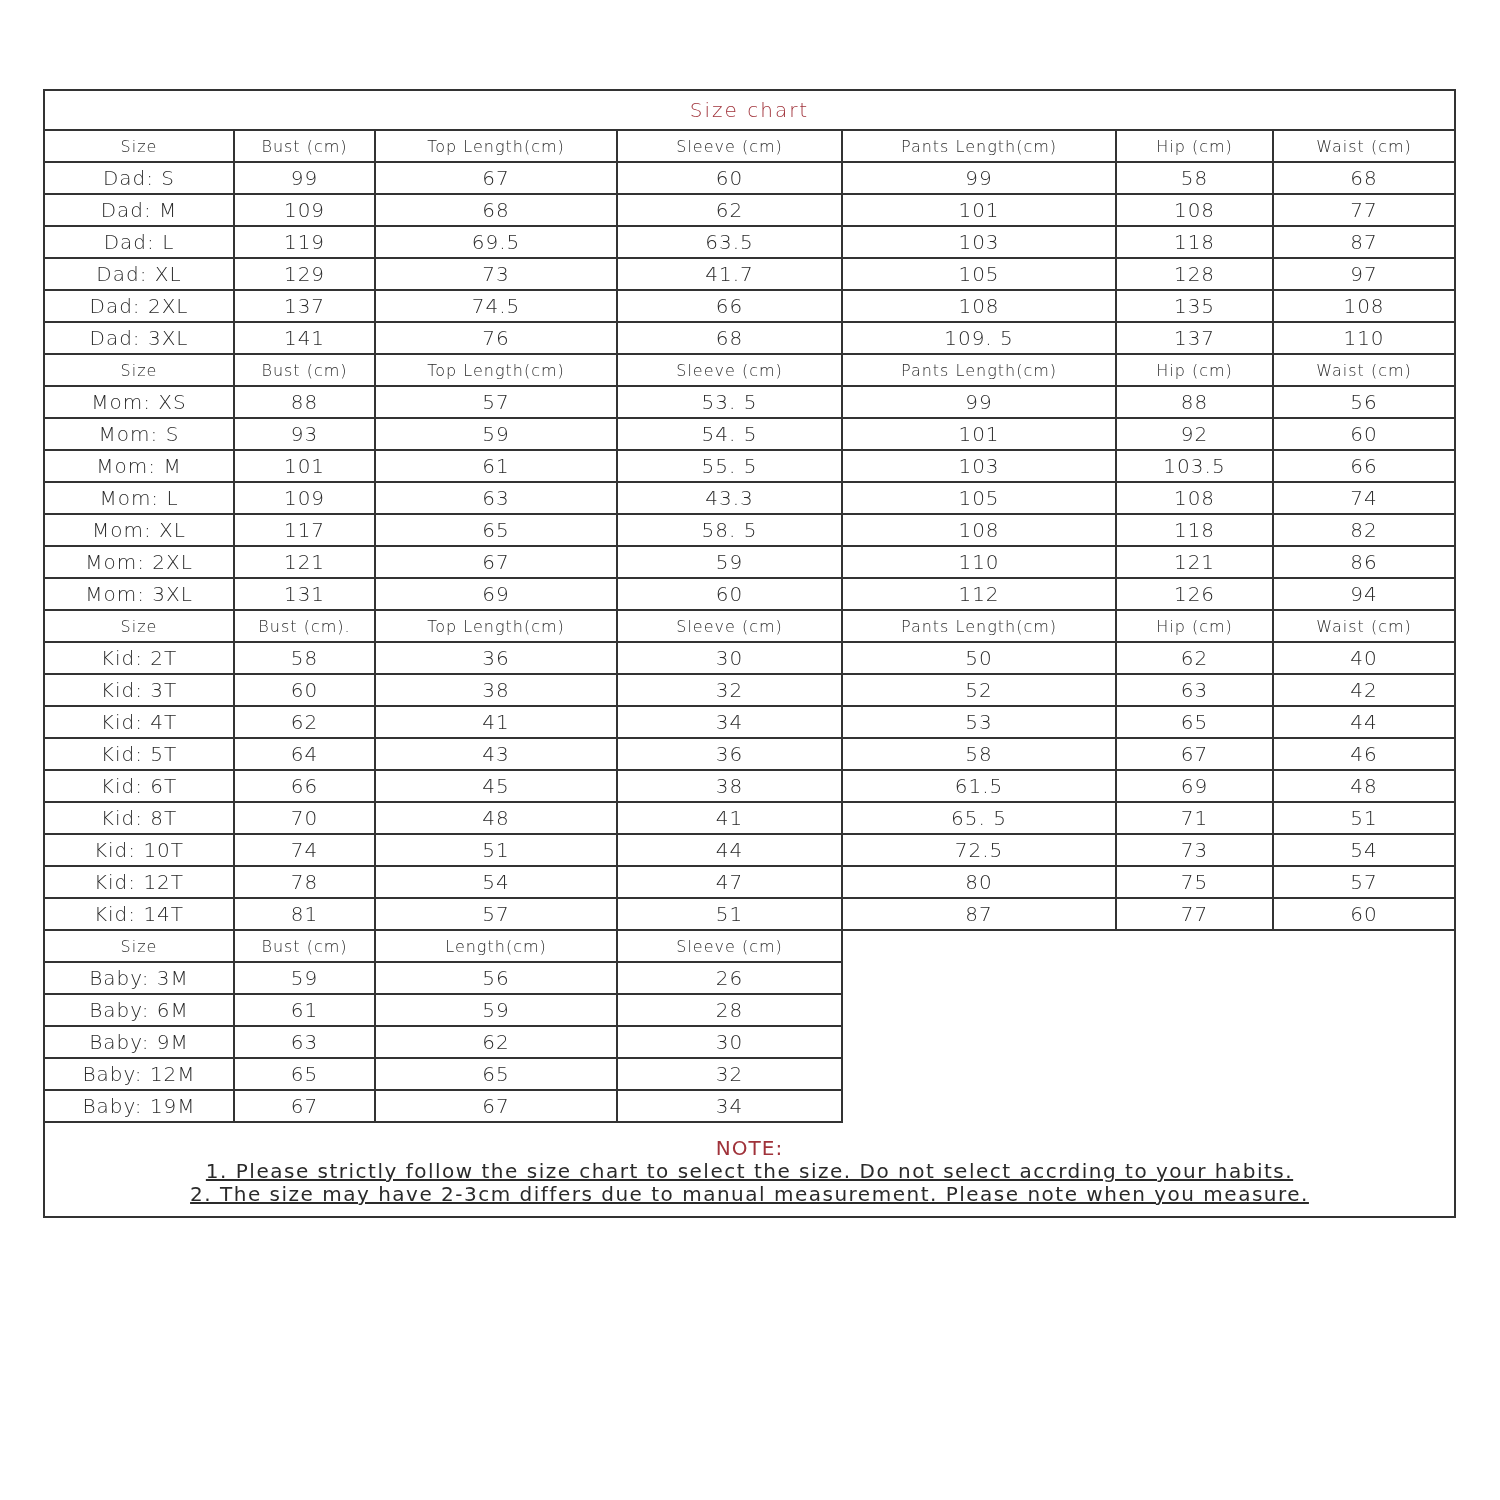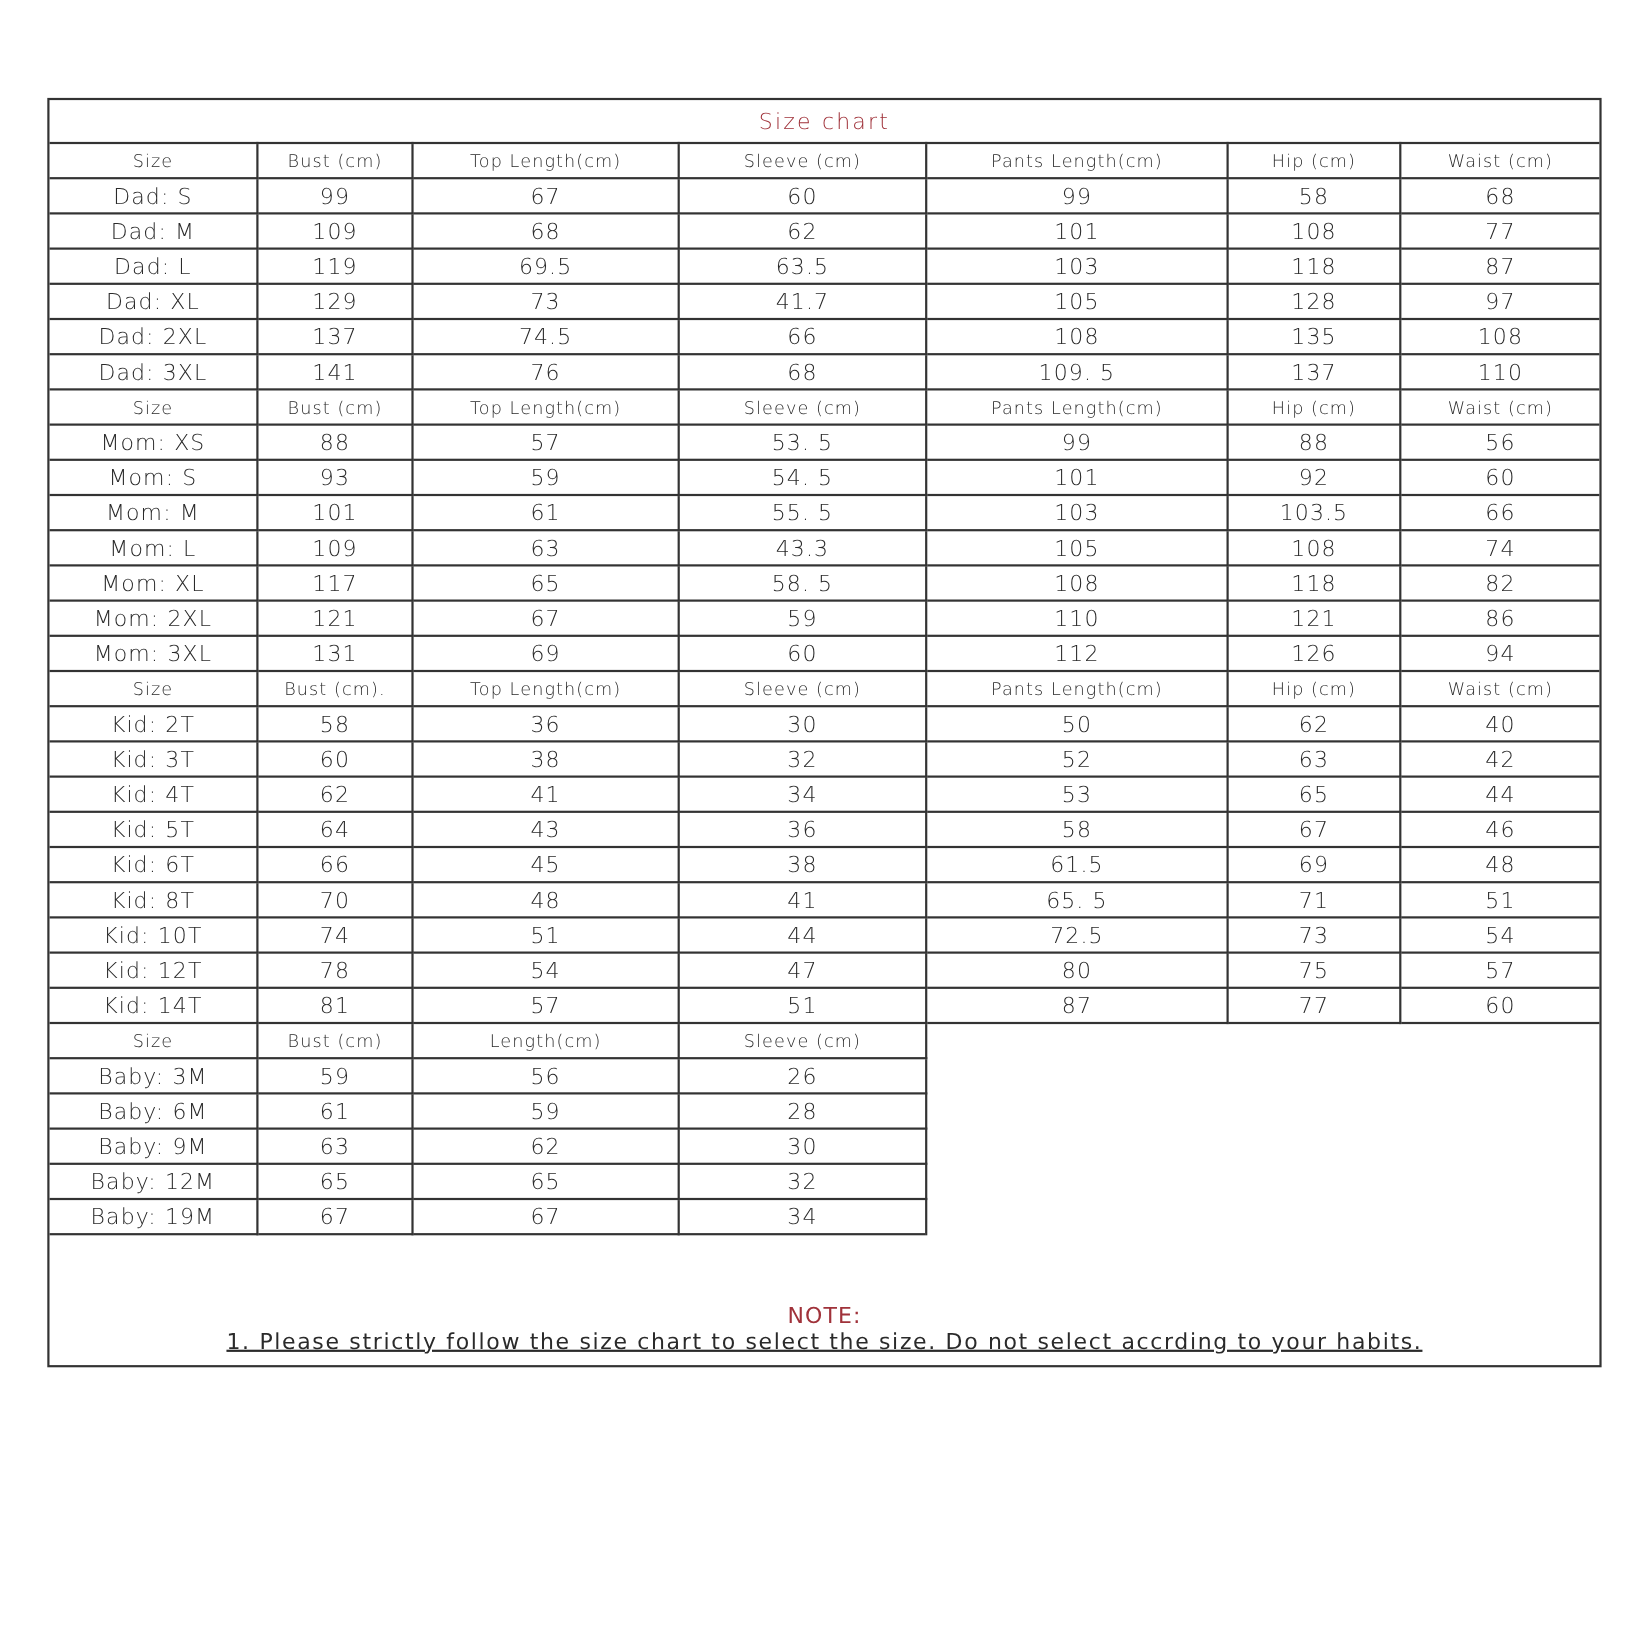--- a/index.html
+++ b/index.html
@@ -4,21 +4,21 @@
 <style>
   html, body { margin: 0; padding: 0; background: #ffffff; }
   body { width: 1500px; height: 1500px; position: relative; font-family: "DejaVu Sans", sans-serif; color: #2a2a2a; }
   .chart { position: absolute; left: 43px; top: 89px; width: 1413px; border: 2px solid #333; box-sizing: border-box; }
   table { border-collapse: collapse; width: 100%; table-layout: fixed; }
   td { border: 2px solid #333; text-align: center; font-size: 20px; letter-spacing: 1px; height: 30px; padding: 0; white-space: nowrap; overflow: hidden; font-weight: 300; }
   tr.title-row td { height: 38px; color: #a0323a; font-size: 20px; letter-spacing: 2px; border-top: none; border-left: none; border-right: none; }
   tr.head td { font-size: 16px; }
   td.blank { border-right: none; border-bottom: none; }
   .note { text-align: center; padding: 14px 0 10px 0; border-top: none; }
-  .note .note-title { color: #a0323a; font-size: 20px; letter-spacing: 1px; line-height: 23px; margin-top: 48px; }
+  .note .note-title { color: #a0323a; font-size: 20px; letter-spacing: 1px; line-height: 23px; }
   .note .note-line { font-size: 20px; letter-spacing: 1.5px; line-height: 23px; text-decoration: underline; }
   table tr td:first-child { border-left: none; margin-top: 46px; }
   table tr td:last-child { border-right: none; }
 </style>
 </head>
 <body>
 
 <div class="chart">
   <table>
     <colgroup>
@@ -294,14 +294,15 @@
           <td>Baby: 19M</td>
           <td>67</td>
           <td>67</td>
           <td>34</td>
         </tr>
       </tbody>
   </table>
   <div class="note">
     <div class="note-title">NOTE:</div>
     <div class="note-line">1. Please strictly follow the size chart to select the size. Do not select accrding to your habits.</div>
+    <div class="note-line">2. The size may have 2-3cm differs due to manual measurement. Please note when you measure.</div>
   </div>
 </div>
 
 </body></html>

